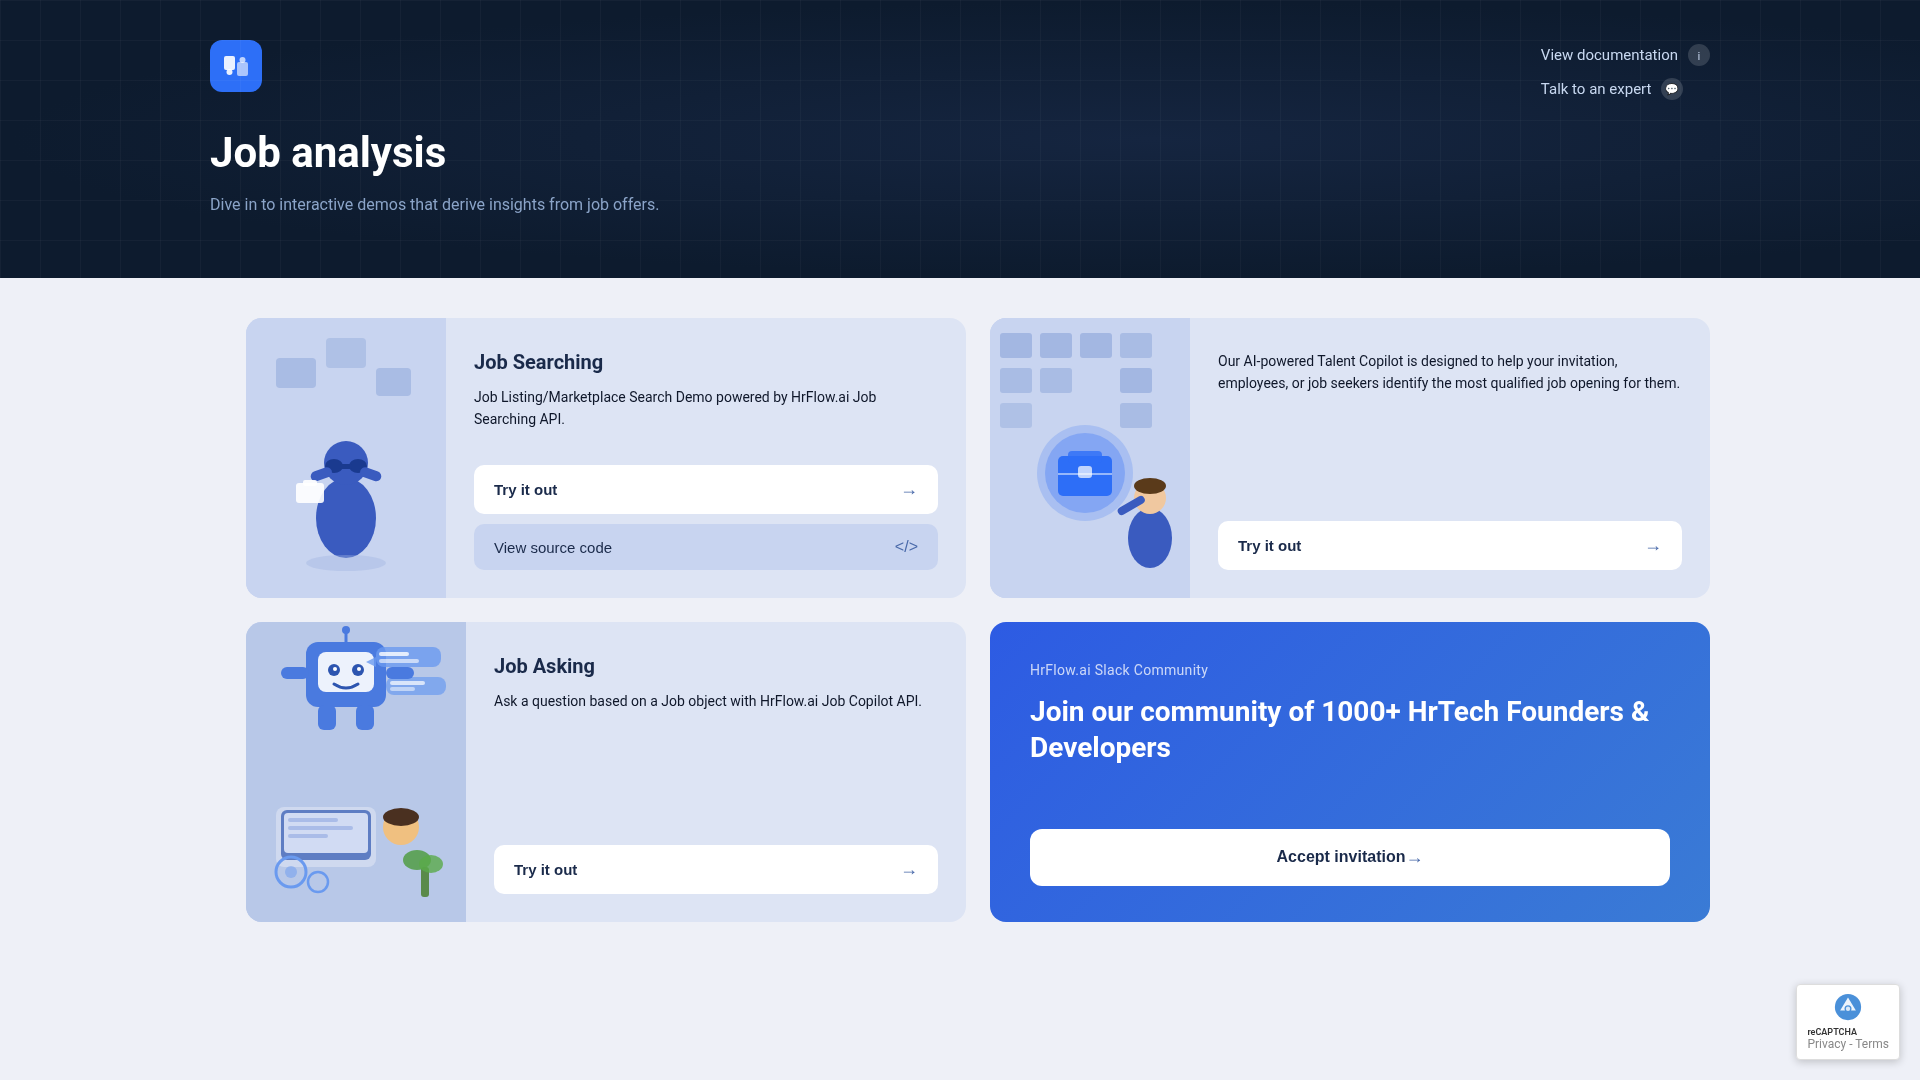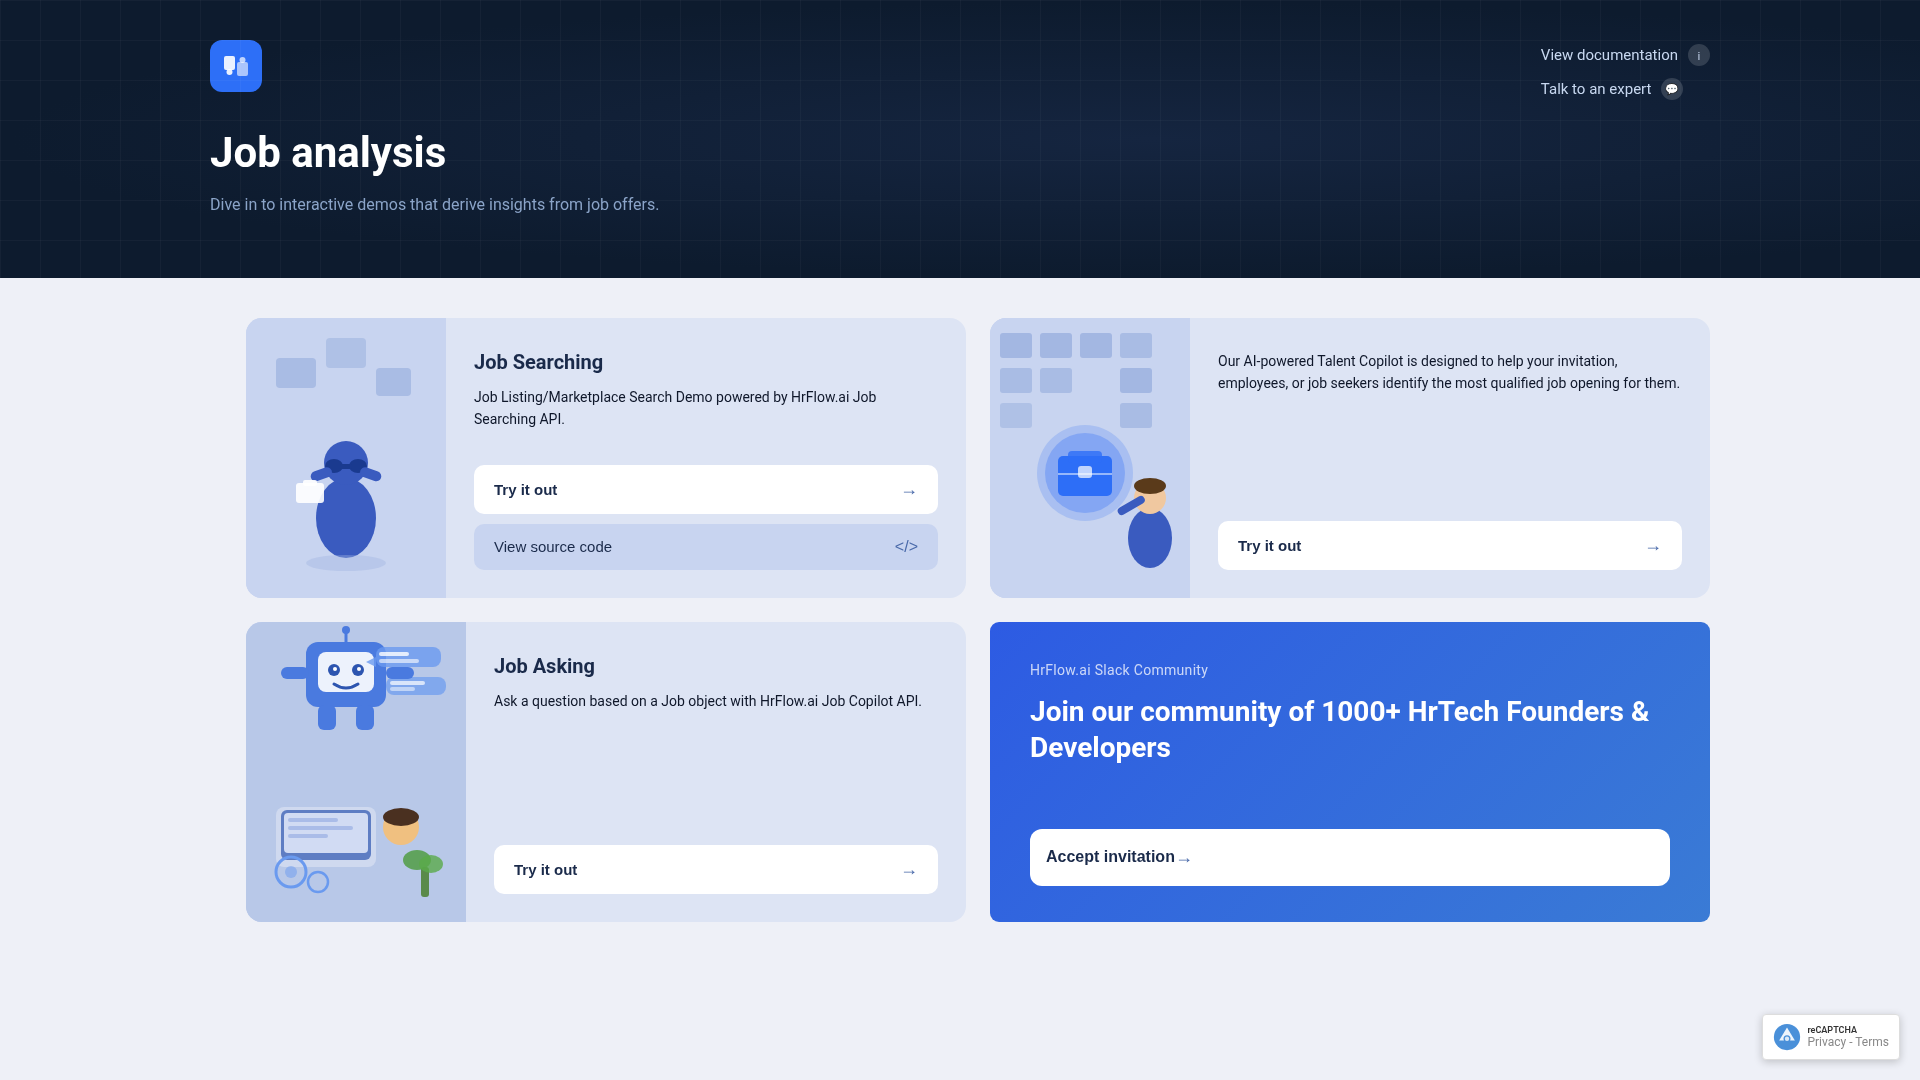--- a/index.html
+++ b/index.html
@@ -169,21 +169,21 @@
       border-radius: 10px;
       font-size: 15px;
       font-weight: 700;
       color: #1a2a4a;
       cursor: pointer;
       transition: background 0.15s;
     }
 
     .btn-secondary {
       display: flex;
-      align-items: center;
+      align-items: flex-end;
       justify-content: space-between;
       padding: 14px 20px;
       background: #c8d4f0;
       border: none;
       border-radius: 10px;
       font-size: 15px;
       font-weight: 500;
       color: #1a2a4a;
       cursor: pointer;
       transition: background 0.15s;
@@ -200,21 +200,21 @@
     }
 
     
     .card-talent .card-image {
       background: #c8d4f0;
     }
 
     
     .card-slack {
       background: linear-gradient(135deg, #2d5be3 0%, #3a7bd5 100%);
-      border-radius: 9px;
+      border-radius: 16px;
       padding: 40px 40px 36px 40px;
       display: flex;
       flex-direction: column;
       justify-content: space-between;
       min-height: 280px;
     }
 
     .slack-community-label {
       font-size: 14px;
       color: rgba(255,255,255,0.75);
@@ -226,21 +226,21 @@
       font-size: 28px;
       font-weight: 700;
       color: white;
       line-height: 1.3;
       margin-bottom: 40px;
     }
 
     .btn-accept {
       display: flex;
       align-items: center;
-      justify-content: flex-start;
+      justify-content: center;
       padding: 18px 16px;
       background: white;
       border: none;
       border-radius: 12px;
       font-size: 16px;
       font-weight: 600;
       color: #1a2a4a;
       cursor: pointer;
     }
 
@@ -252,20 +252,21 @@
       background: white;
       border-radius: 4px;
       padding: 8px 10px;
       font-size: 9px;
       color: #666;
       box-shadow: 0 2px 8px rgba(0,0,0,0.2);
       display: flex;
       align-items: center;
       gap: 6px;
       border: 1px solid #ddd;
+      flex-direction: column;
     }
 
     .recaptcha-logo {
       width: 28px;
       height: 28px;
     }
 
     
     .card-job-asking {
       min-height: 290px;

